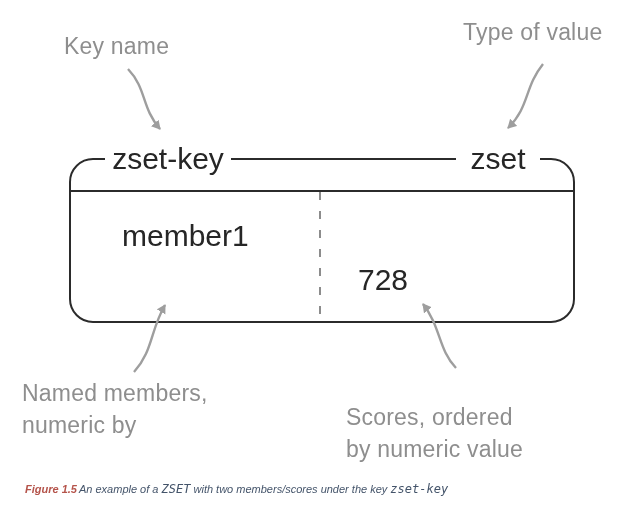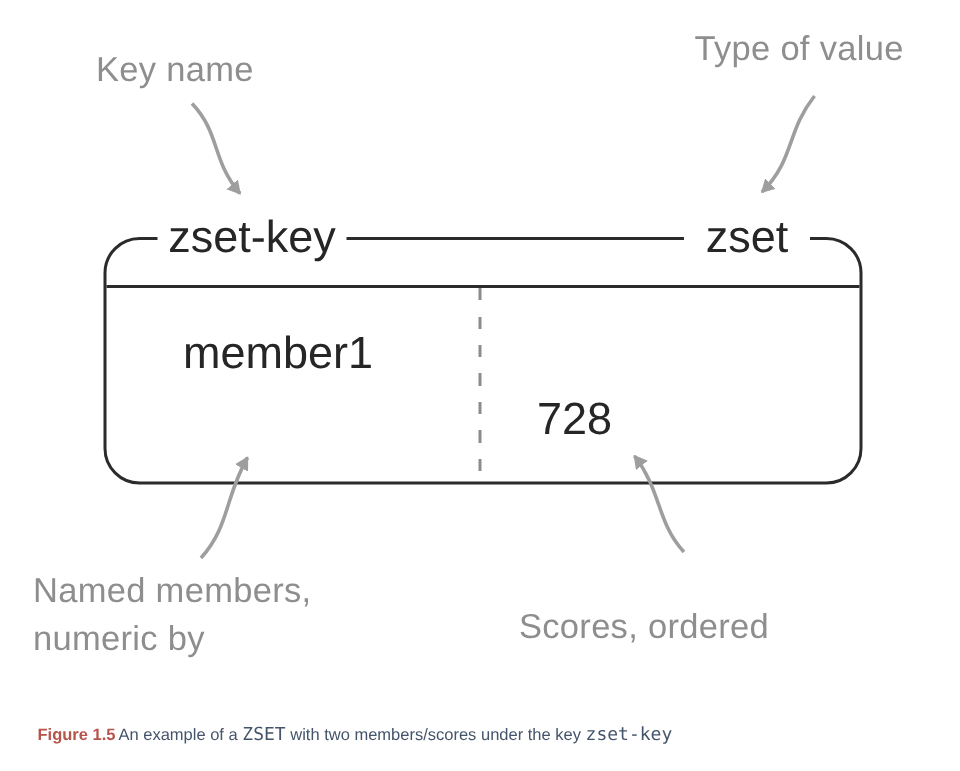--- a/index.html
+++ b/index.html
@@ -52,21 +52,21 @@
     background:var(--background);text-align:center;color:#262626;
     font-size:30px;z-index:3;
   }
   .box-title.key{left:105px;width:126px;}
   .box-title.type{left:456px;width:84px;}
   
   svg.arrows{position:absolute;left:0;top:0;z-index:5;pointer-events:none;}
   
   .caption{
     position:absolute;left:25px;top:482px;font-size:11px;line-height:15px;
-    color:var(--caption-navy);white-space:nowrap;
+    color:var(--caption-navy);font-style:italic;white-space:nowrap;
   }
   .caption .fig-label{
     color:var(--figure-label-red);font-weight:bold;margin-right:2px;
   }
   .caption .code{
     font-family:"DejaVu Sans Mono", monospace;font-size:12px;
   }
 </style>
 </head>
 <body>
@@ -97,19 +97,20 @@
     <path d="M134,372 C153,351 150,331 165,305" fill="none" stroke="#9e9e9e" stroke-width="2.4" marker-end="url(#ah)"></path>
     <path d="M456,368 C438,349 441,327 423,304" fill="none" stroke="#9e9e9e" stroke-width="2.4" marker-end="url(#ah)"></path>
   </svg>
 
   <div class="note bottom-left">
     <div>Named members,</div>
     <div>numeric by</div>
   </div>
   <div class="note bottom-right">
     <div>Scores, ordered</div>
+    <div>by numeric value</div>
   </div>
 
   <div class="caption">
     <span class="fig-label">Figure 1.5</span><span>An example of a </span><span class="code">ZSET</span><span> with two members/scores under the key </span><span class="code">zset-key</span>
   </div>
 
 </div>
 
 </body></html>

